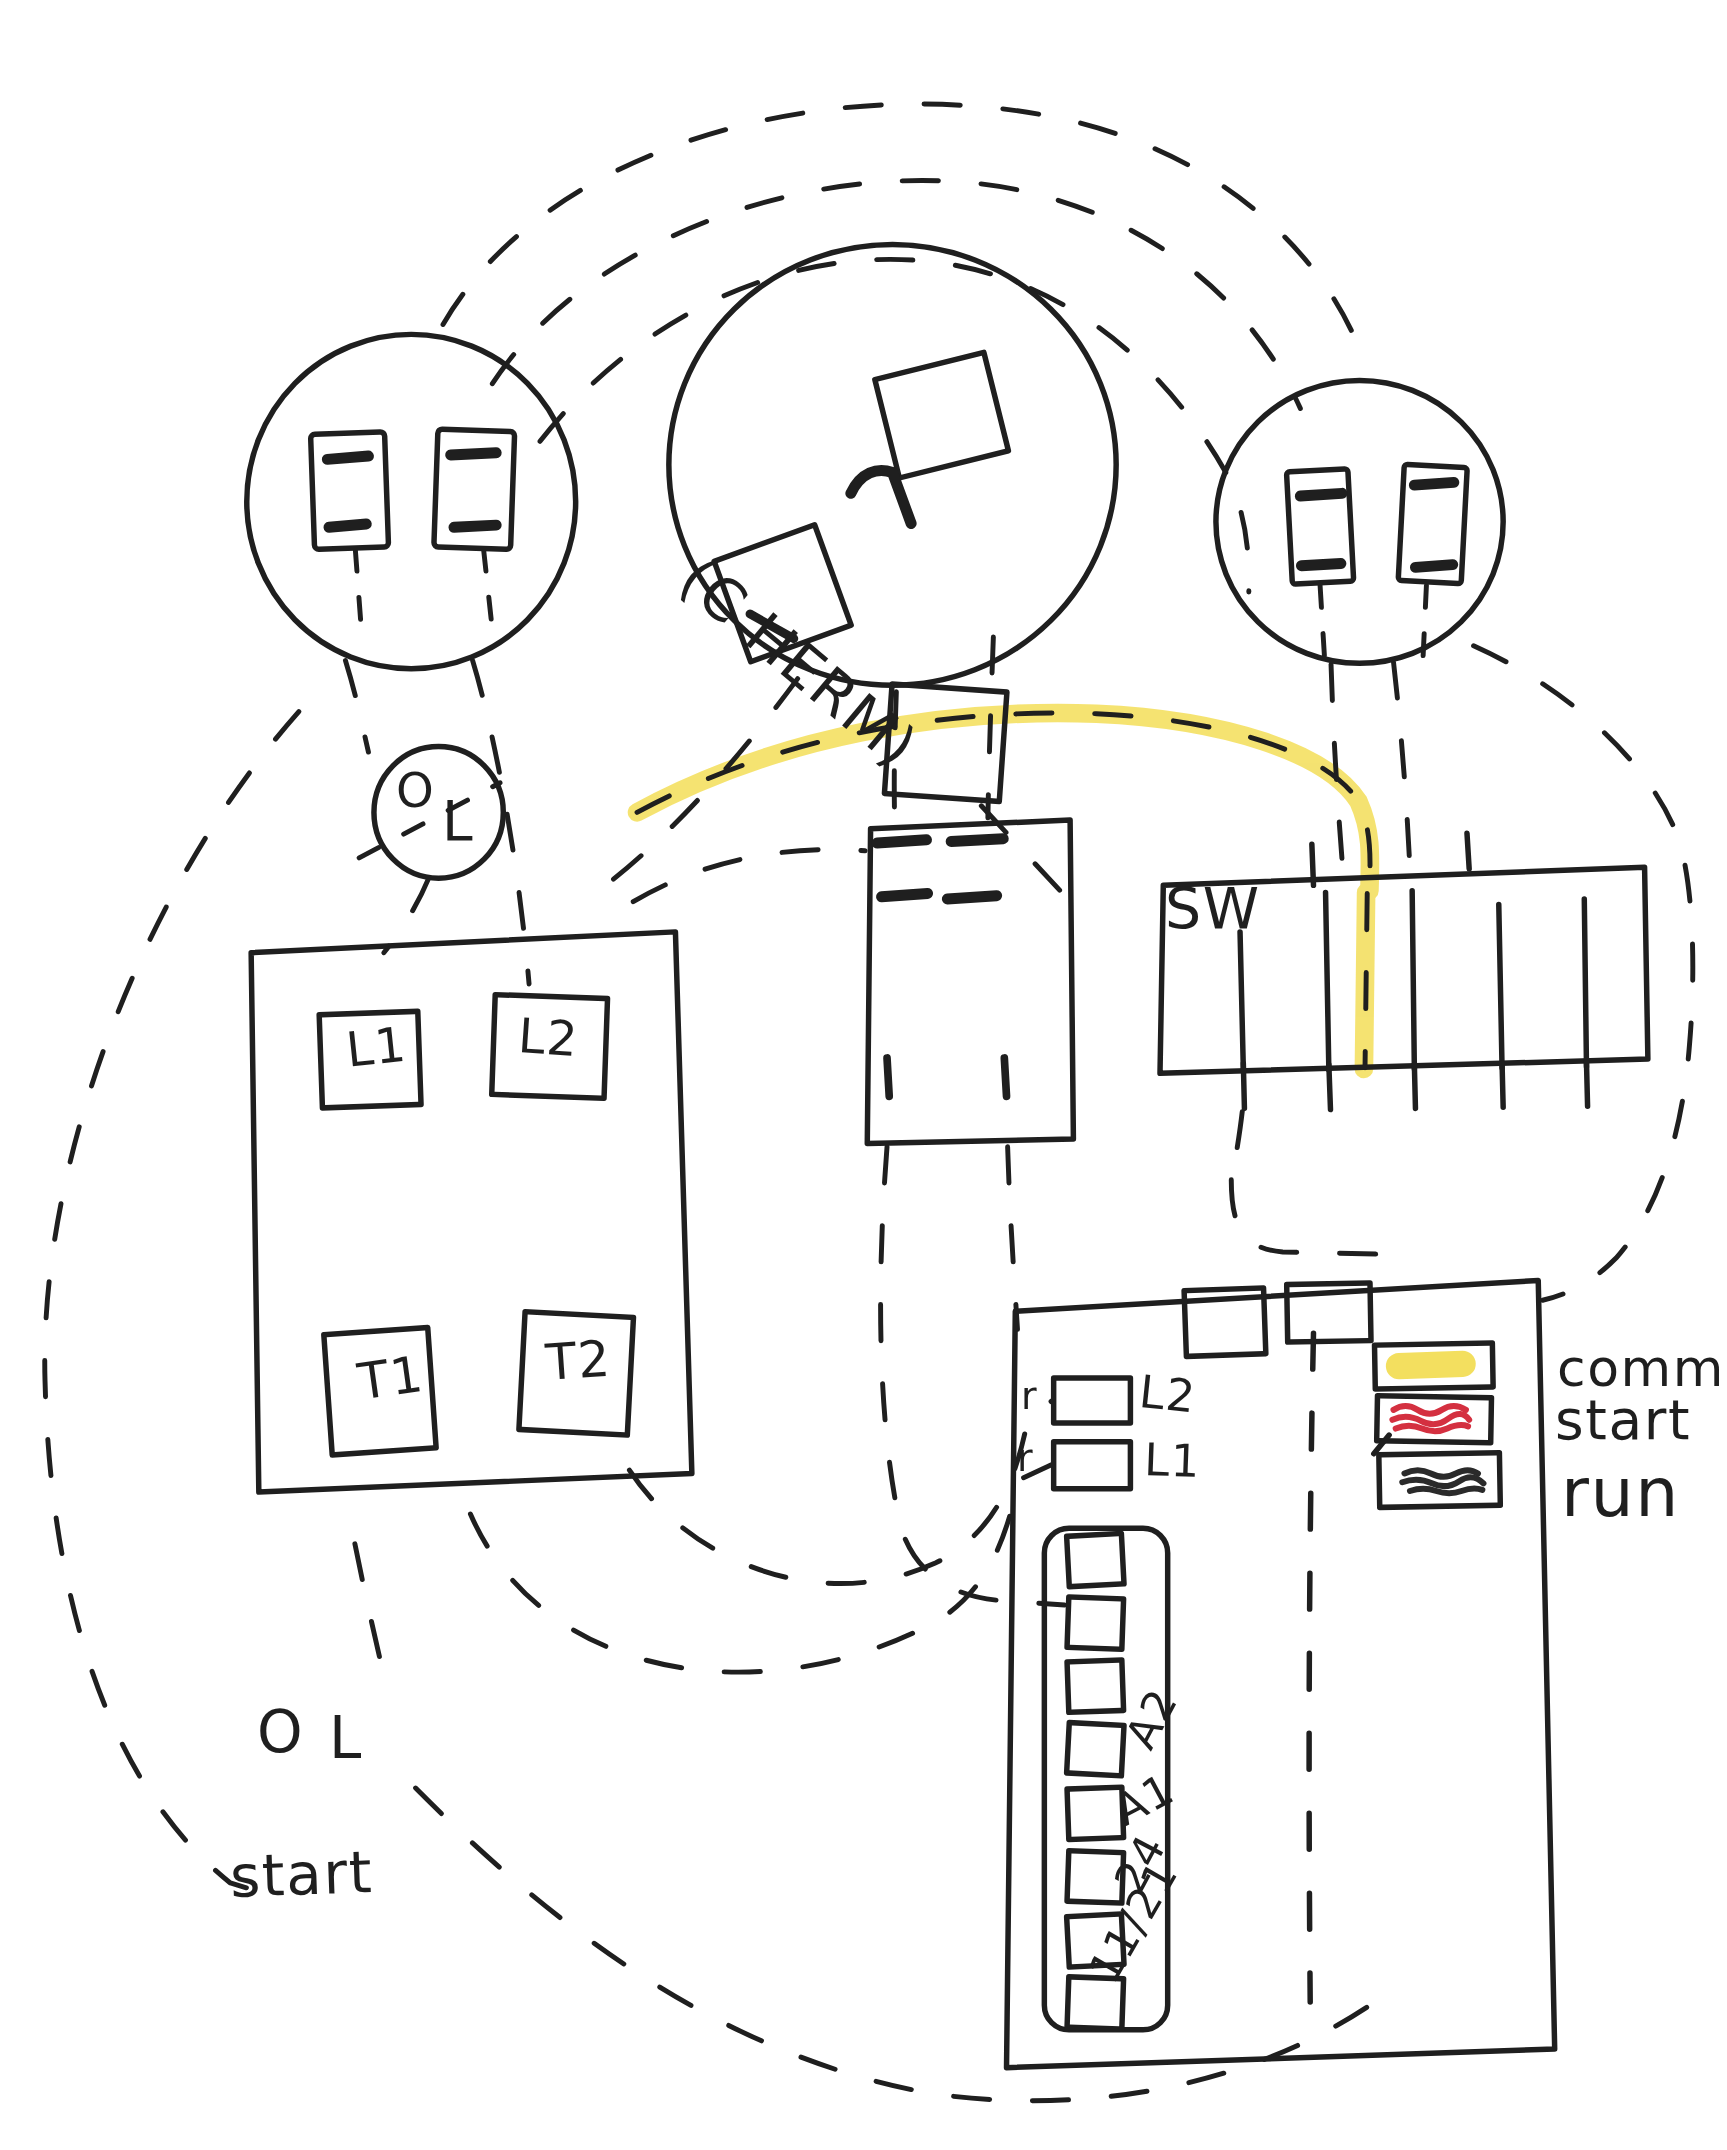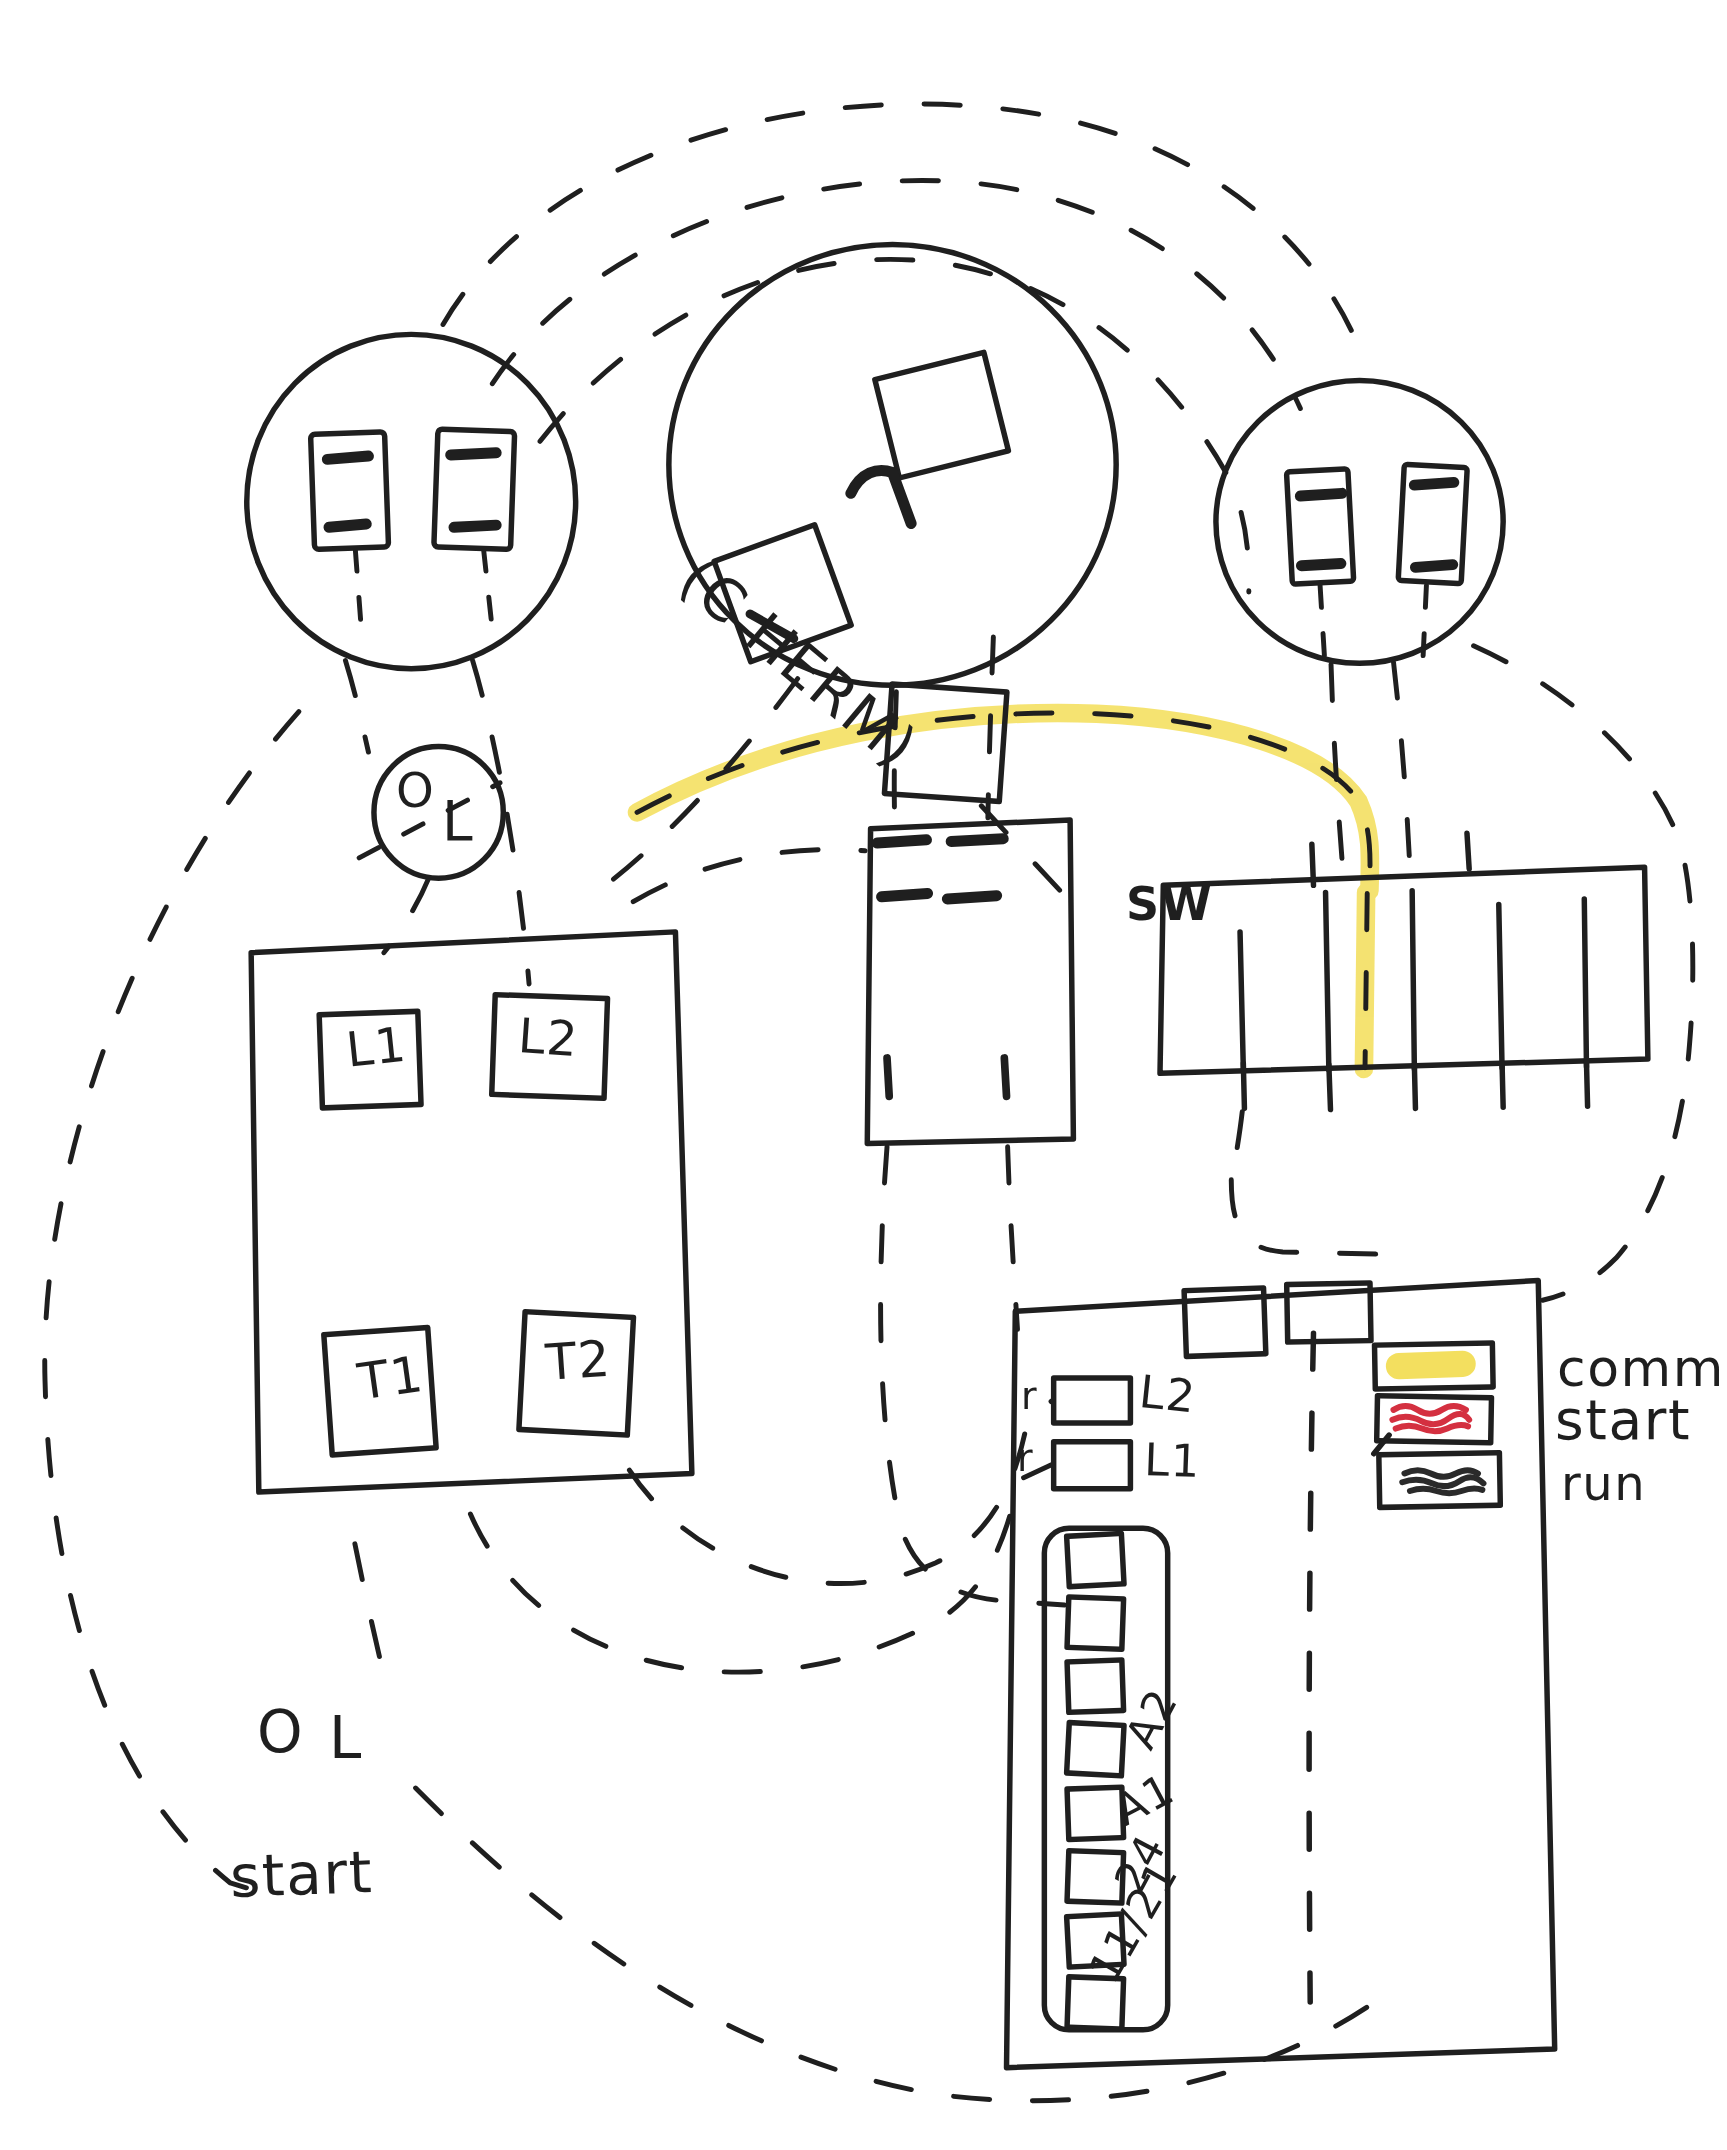--- a/index.html
+++ b/index.html
@@ -180,21 +180,21 @@
 
     <g stroke="#2a2a2a" stroke-width="11">
       <path d="M 2562,2688 q 24,-12 48,0 t 46,0 t 40,0"></path>
       <path d="M 2558,2704 q 28,-10 54,2 t 50,-4 t 44,4"></path>
       <path d="M 2572,2720 q 24,-8 48,0 t 46,0 t 38,-2"></path>
     </g>
   </svg>
 
   <div class="hw" style="left:707px;top:548px;font-size:58px;transform:rotate(40deg);">(C  HERM)</div>
 
-  <div class="hw" style="left:1126px;top:881px;font-size:46px;font-weight:bold;">SW</div>
+  <div class="hw" style="left:1165px;top:881px;font-size:57px;">SW</div>
 
   <div class="hw" style="left:344px;top:1026px;font-size:48px;transform:rotate(-6deg);">L1</div>
   <div class="hw" style="left:520px;top:1011px;font-size:48px;transform:rotate(4deg);">L2</div>
   <div class="hw" style="left:355px;top:1358px;font-size:50px;transform:rotate(-8deg);">T1</div>
   <div class="hw" style="left:544px;top:1338px;font-size:50px;transform:rotate(-4deg);">T2</div>
 
   <div class="hw" style="left:396px;top:766px;font-size:48px;">O</div>
   <div class="hw" style="left:442px;top:794px;font-size:55px;">L</div>
 
   <div class="hw" style="left:257px;top:1703px;font-size:58px;">O</div>
@@ -206,16 +206,16 @@
   <div class="hw" style="left:1021px;top:1377px;font-size:38px;">r</div>
   <div class="hw" style="left:1017px;top:1439px;font-size:38px;">r</div>
 
   <div class="hw" style="left:1119px;top:1735px;font-size:43px;transform:rotate(-62deg);">A2</div>
   <div class="hw" style="left:1108px;top:1795px;font-size:43px;transform:rotate(-28deg);">A1</div>
   <div class="hw" style="left:1108px;top:1879px;font-size:43px;transform:rotate(-62deg);">24</div>
   <div class="hw" style="left:1082px;top:1968px;font-size:43px;transform:rotate(-60deg);">11/21</div>
 
   <div class="hw" style="left:1557px;top:1342px;font-size:52px;">common</div>
   <div class="hw" style="left:1555px;top:1393px;font-size:55px;">start</div>
-  <div class="hw" style="left:1561px;top:1459px;font-size:48px;">run</div>
+  <div class="hw" style="left:1561px;top:1459px;font-size:68px;">run</div>
 
 </div>
 
 
 </body></html>

